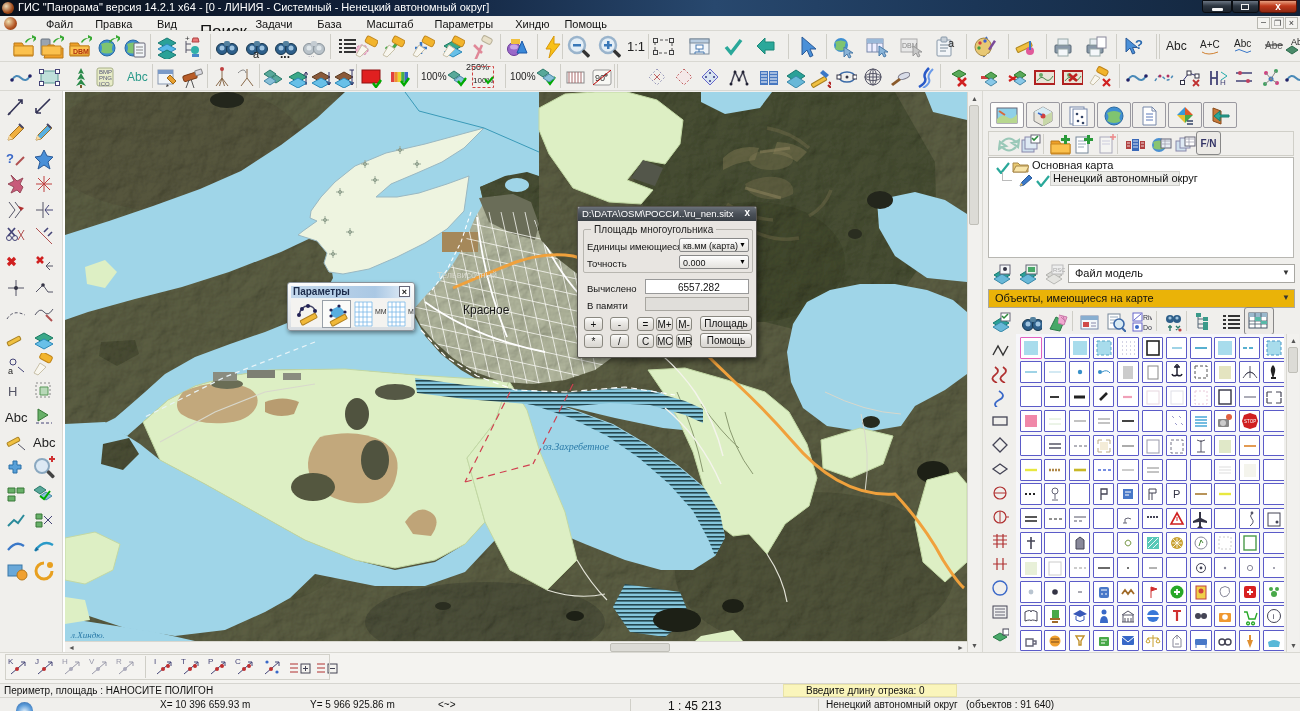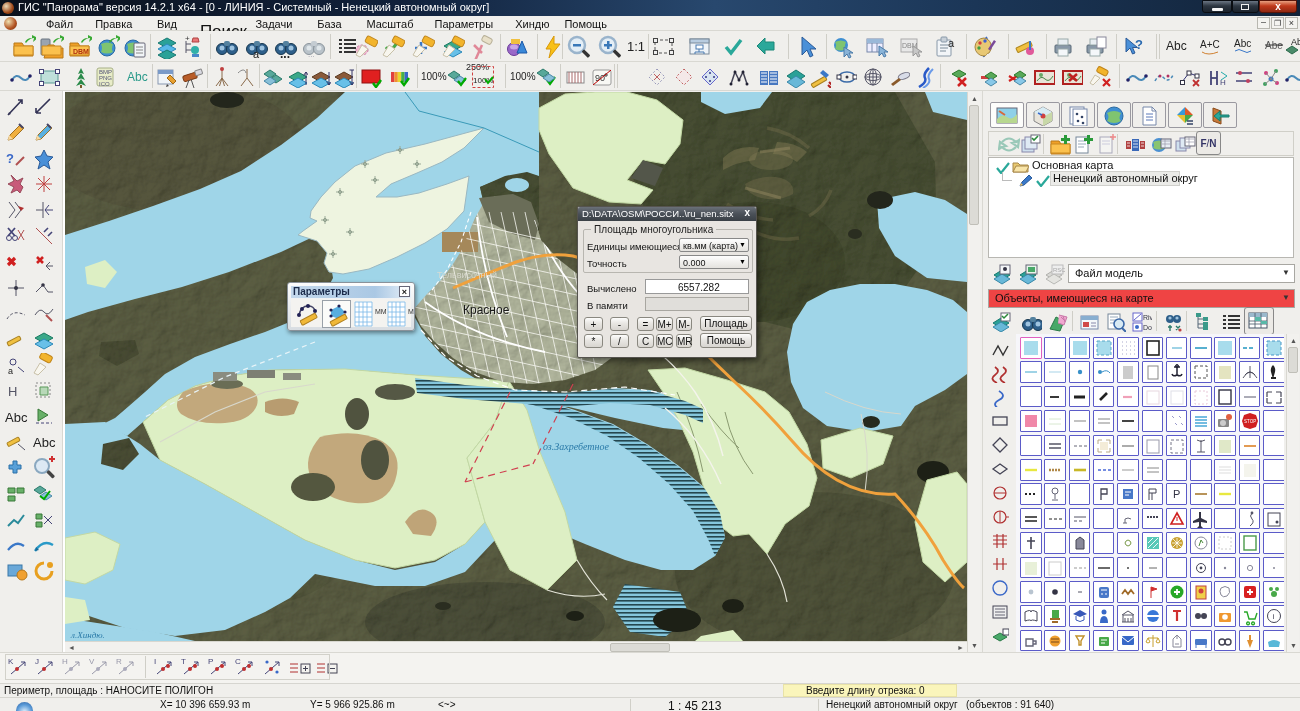--- a/index.html
+++ b/index.html
@@ -1203,21 +1203,21 @@
       <path d="M3 12 l8-5 8 5 -8 5z" fill="#d8d8d4" stroke="#b0b0ac"></path>
       <path d="M3 16 l8-5 8 5 -8 5z" fill="#e4e4e0" stroke="#b8b8b4"></path>
       <rect x="9" y="2" width="11" height="9" fill="#eee" stroke="#bbb"></rect>
       <text x="10" y="9" font-size="6" fill="#aaa">RSC</text>
     </svg>
   </div>
 <div class="abs" style="left:1068px;top:264px;width:227px;height:19px;background:#fff;border:1px solid #a8a7a2">
     <span class="abs" style="left:6px;top:2px;font-size:11px;color:#111">Файл модель</span>
     <span class="abs" style="right:4px;top:3px;font-size:8px;color:#333">▼</span>
   </div>
-<div class="abs" style="left:988px;top:289px;width:307px;height:19px;background:#ef4444;border:1px solid #a8a7a2">
+<div class="abs" style="left:988px;top:289px;width:307px;height:19px;background:#eab308;border:1px solid #a8a7a2">
     <span class="abs" style="left:6px;top:2px;font-size:11px;color:#111">Объекты, имеющиеся на карте</span>
     <span class="abs" style="right:4px;top:3px;font-size:8px;color:#333">▼</span>
   </div>
 <div class="abs tbtn" style="left:990px;top:310px;width:22px;height:22px">
     <svg width="21" height="21" viewBox="0 0 21 21">
       <path d="M2 12 l8-5 8 5 -8 5z" fill="#2aa198" stroke="#187a70"></path>
       <path d="M2 16 l8-5 8 5 -8 5z" fill="#68b8d8" stroke="#3888a8"></path>
       <rect x="10" y="2" width="9" height="8" fill="#fff" stroke="#667"></rect>
       <path d="M11 5 l2 2 4-4" stroke="#2a8a3a" stroke-width="1.5" fill="none"></path>
     </svg>

